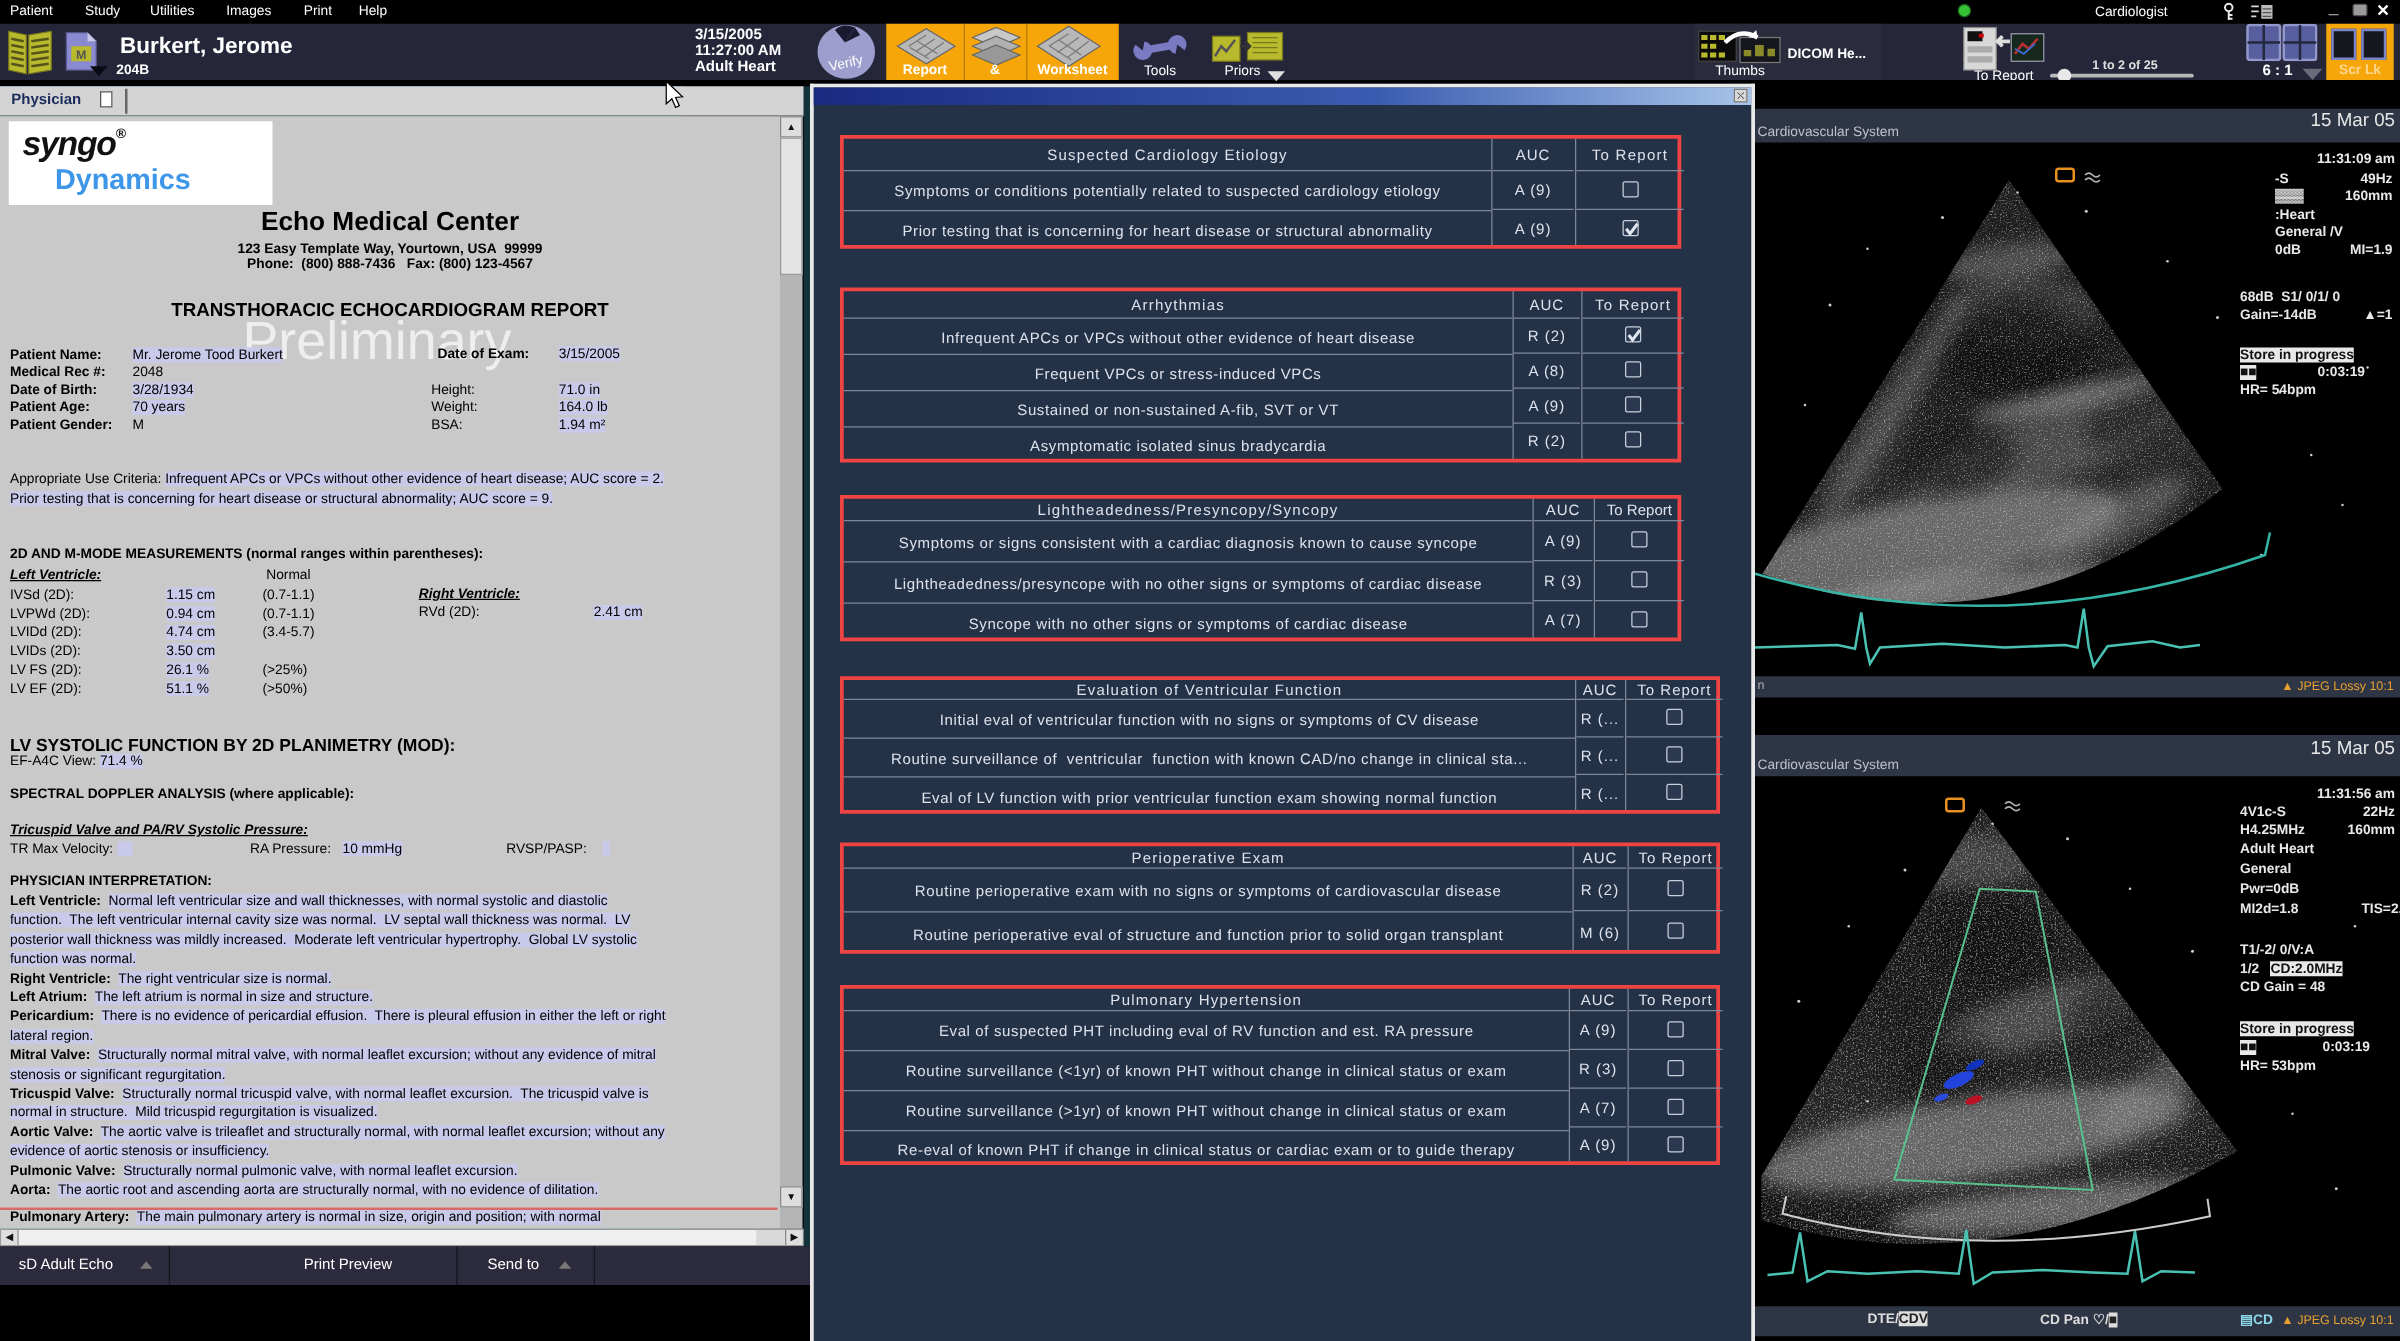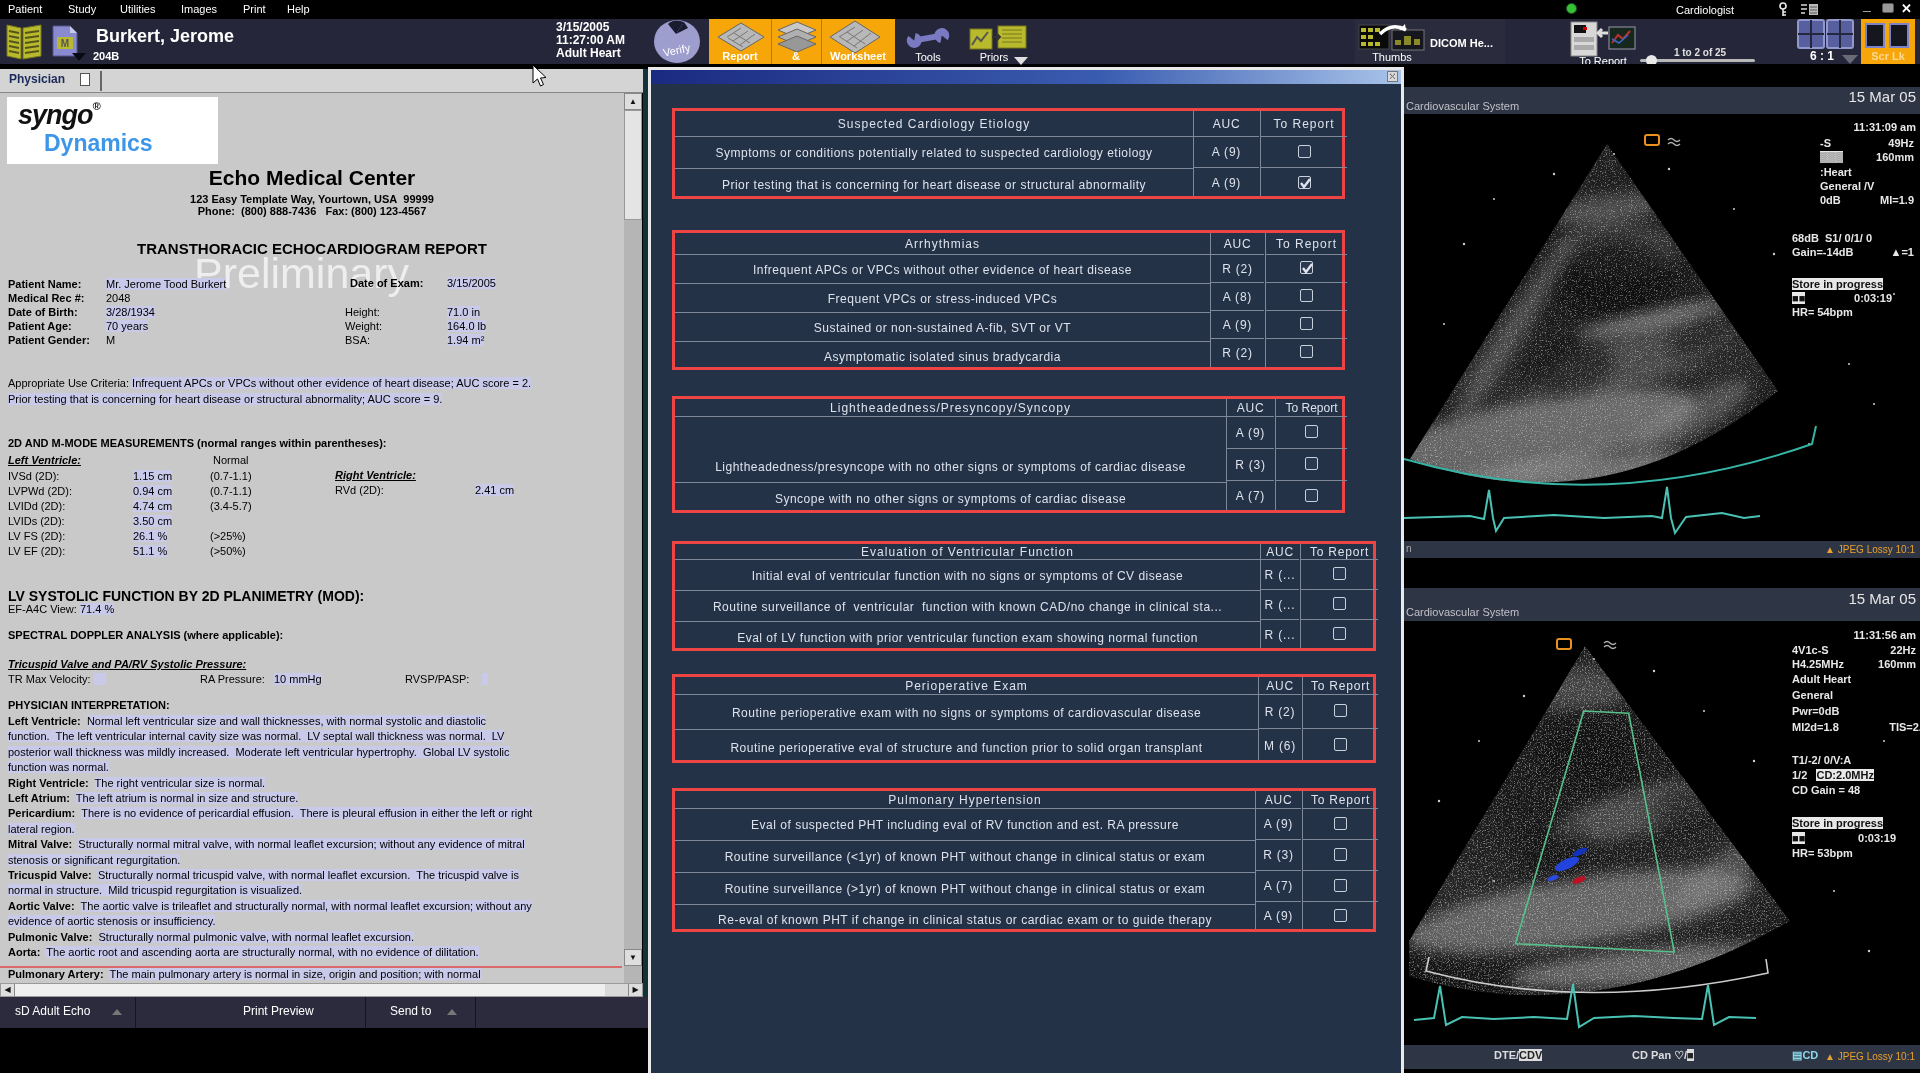--- a/index.html
+++ b/index.html
@@ -325,20 +325,21 @@
               <path d="M2,6 L5,10 L11,2" stroke="#dfe4ee" stroke-width="2.4" fill="none"></path>
             </svg></span></div>
       <div style="height:28px;border-bottom:1px solid #7e8899;padding-top:6px;"><span class="cb"></span></div>
       <div style="height:28px;border-bottom:1px solid #7e8899;padding-top:6px;"><span class="cb"></span></div>
       <div style="height:29px;padding-top:6px;"><span class="cb"></span></div>
     </div>
   </div>
 
   <div class="aucT" style="left:21px;top:326px;width:673px;height:117px;">
     <div class="hd" style="width:551px;height:18px;line-height:18px;">Lightheadedness/Presyncopy/Syncopy</div>
+    <div class="row" style="width:551px;top:19px;height:32px;line-height:32px;">Symptoms or signs consistent with a cardiac diagnosis known to cause syncope</div>
     <div class="row" style="width:551px;top:85px;height:31px;line-height:31px;border-bottom:none;">Syncope with no other signs or symptoms of cardiac disease</div>
     <div class="row" style="width:551px;top:52px;height:32px;line-height:32px;">Lightheadedness/presyncope with no other signs or symptoms of cardiac disease</div>
     <div class="c1" style="left:551px;width:48px;">
       <div style="height:18px;line-height:18px;border-bottom:1px solid #7e8899;">AUC</div>
       <div style="height:32px;line-height:32px;border-bottom:1px solid #7e8899;">A (9)</div>
       <div style="height:32px;line-height:32px;border-bottom:1px solid #7e8899;">R (3)</div>
       <div style="height:31px;line-height:31px;">A (7)</div>
     </div>
     <div class="c1" style="left:600px;width:72px;">
       <div style="height:18px;line-height:18px;border-bottom:1px solid #7e8899;letter-spacing:0px;">To Report</div>

